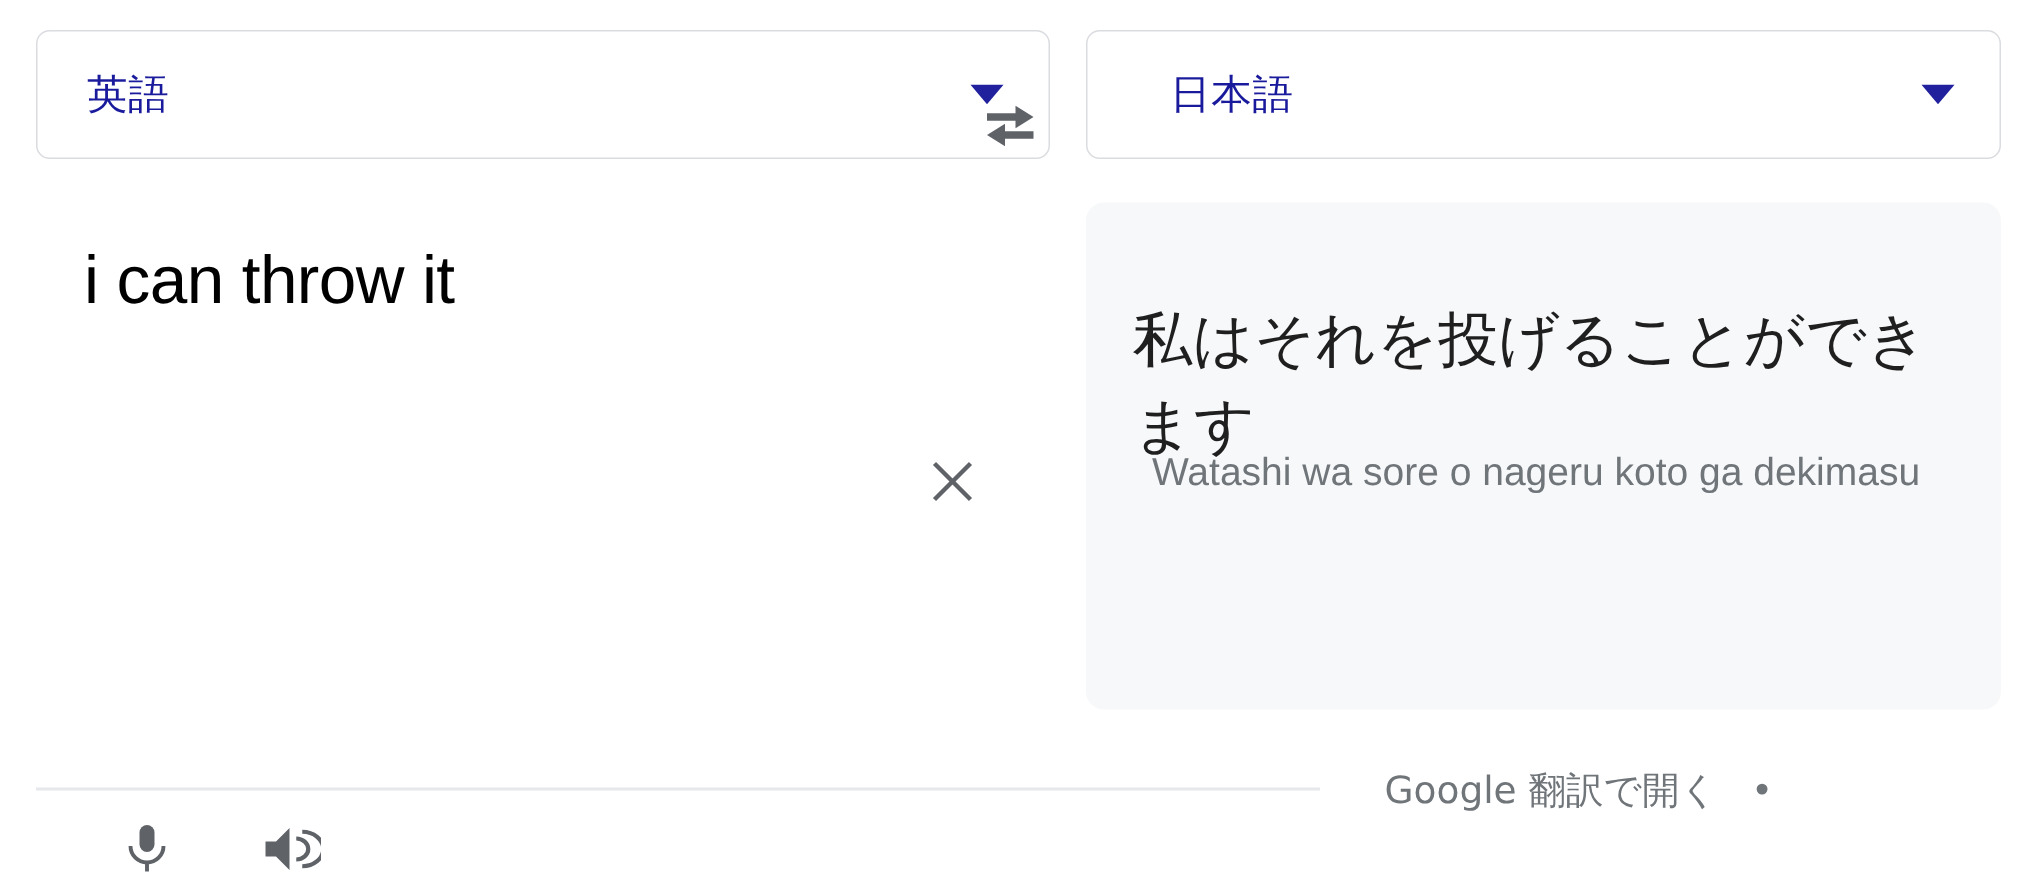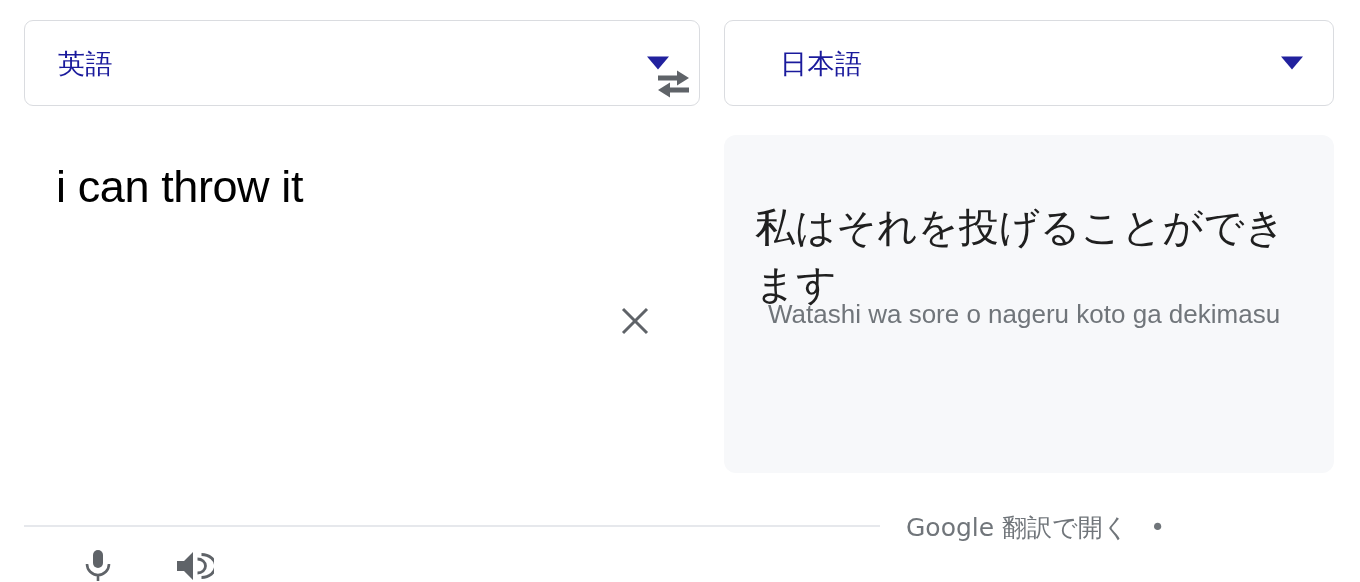--- a/index.html
+++ b/index.html
@@ -165,20 +165,21 @@
 
   
   .footer {
     position: absolute;
     left: 0;
     top: 496px;
     width: 1213px;
     height: 62px;
     display: flex;
     align-items: center;
+    padding-left: 17px;
   }
 
   .footer-rule {
     position: absolute;
     left: 24px;
     top: 29px;
     width: 856px;
     height: 2px;
     background: #e6e8ec;
   }

